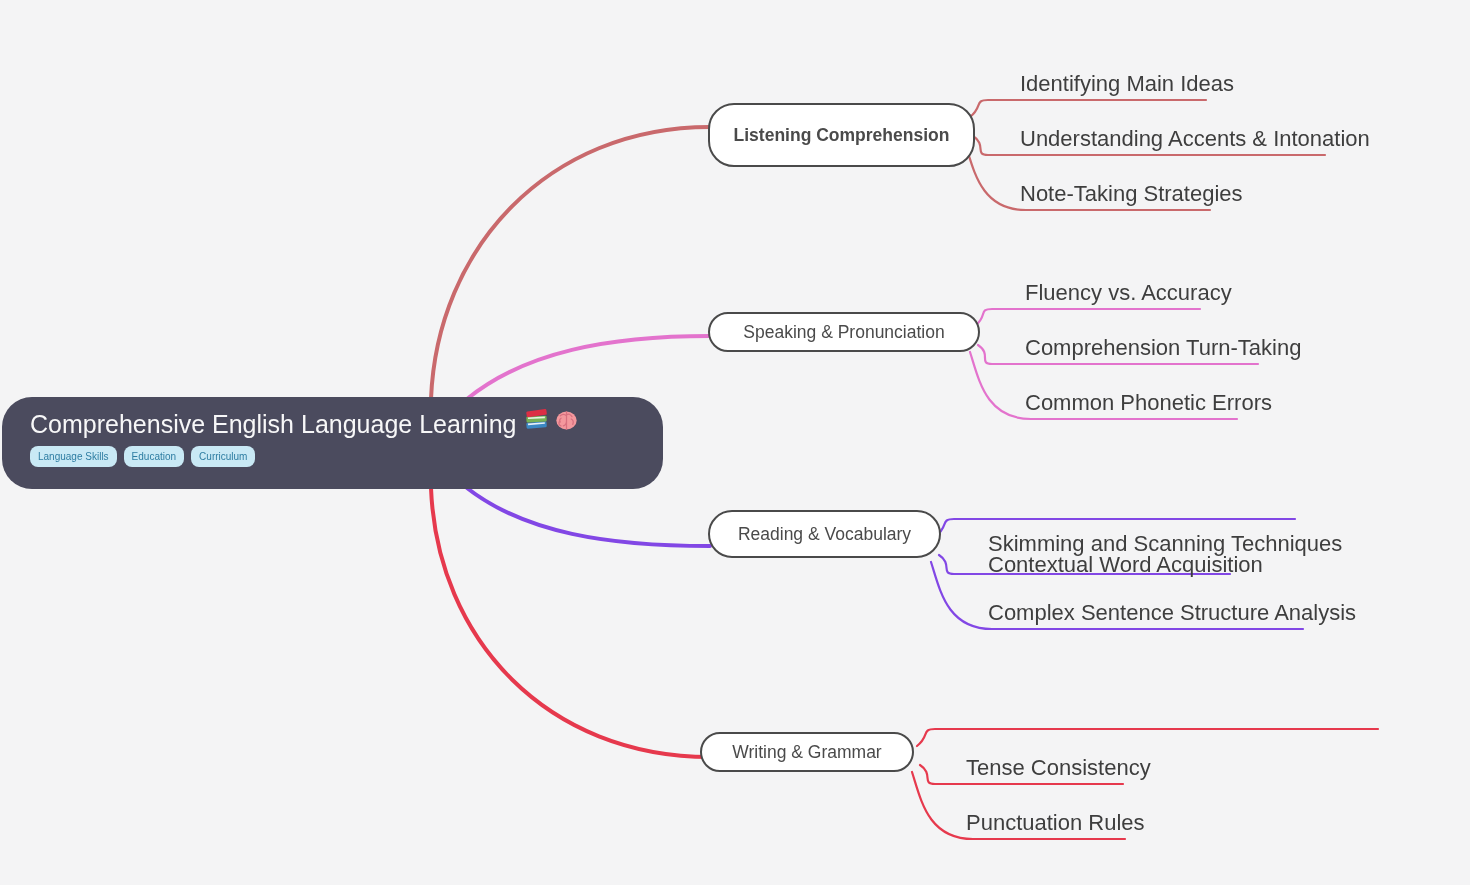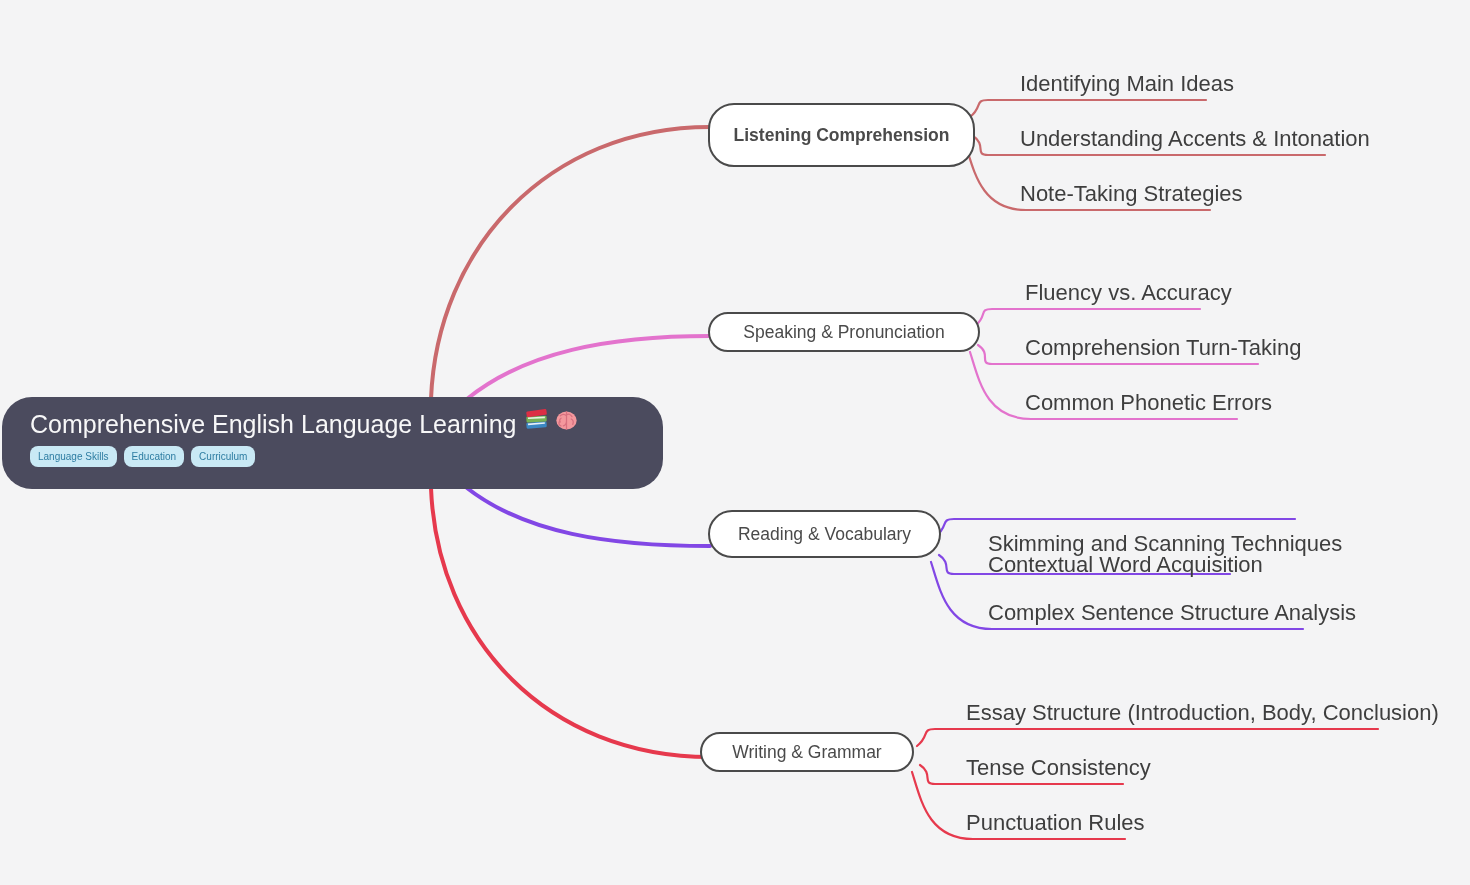--- a/index.html
+++ b/index.html
@@ -125,17 +125,16 @@
   <div class="child-label" style="left:1020px;top:180px;">Note-Taking Strategies</div>
 
   <div class="child-label" style="left:1025px;top:279px;">Fluency vs. Accuracy</div>
   <div class="child-label" style="left:1025px;top:334px;">Comprehension Turn-Taking</div>
   <div class="child-label" style="left:1025px;top:389px;">Common Phonetic Errors</div>
 
   <div class="child-label" style="left:988px;top:489px;margin-top:41px;">Skimming and Scanning Techniques</div>
   <div class="child-label" style="left:988px;top:544px;margin-top:7px;">Contextual Word Acquisition</div>
   <div class="child-label" style="left:988px;top:599px;">Complex Sentence Structure Analysis</div>
 
-  <div class="child-label" style="left:966px;top:699px;">Essay Structure (Introduction, Body, Conclusion)</div>
   <div class="child-label" style="left:966px;top:754px;">Tense Consistency</div>
   <div class="child-label" style="left:966px;top:809px;">Punctuation Rules</div>
 
 </div>
 
 </body></html>

